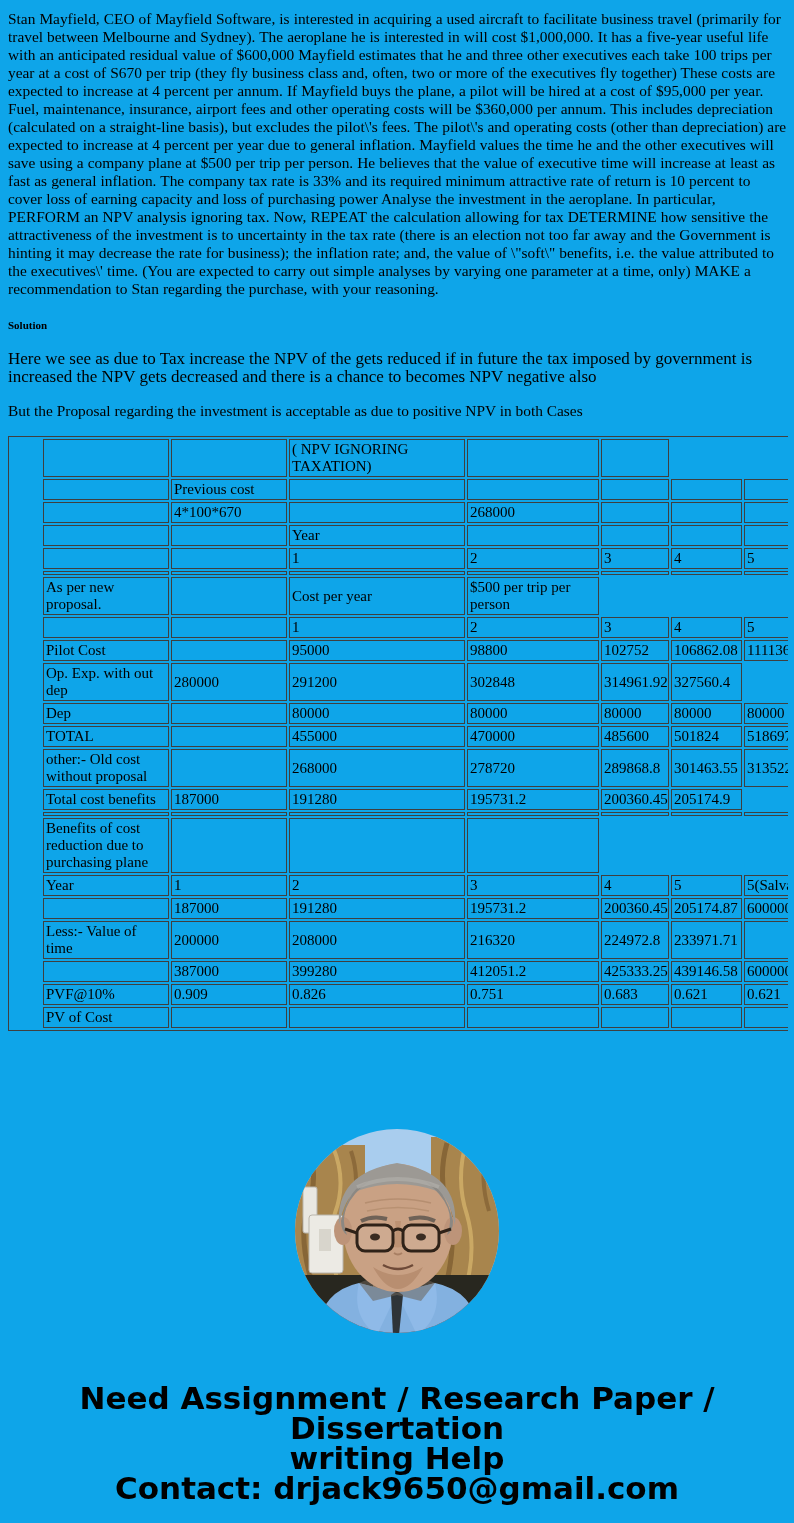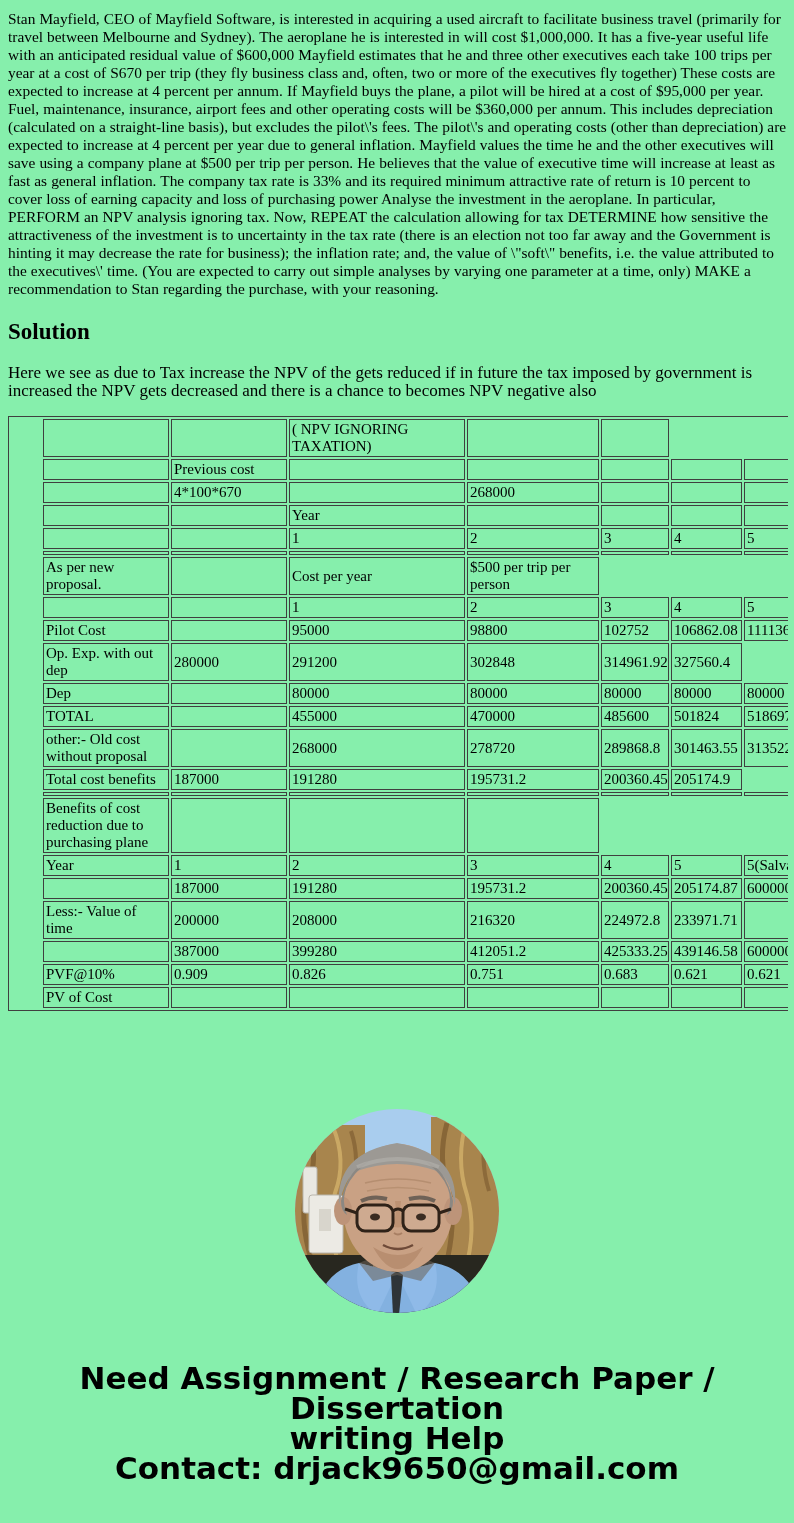--- a/index.html
+++ b/index.html
@@ -1,26 +1,26 @@
 <!DOCTYPE html>
 <html><head>
 <meta charset="utf-8">
 <style>
   html,body { margin:0; padding:0; background:#ffffff; }
   .page {
-    width: 794px; height: 1523px; margin: 0 auto; background:#86efac;
+    width: 794px; height: 1523px; margin: 0 auto; background:#0ea5e9;
     font-family: "Liberation Serif", serif; color:#000; overflow:hidden;
     box-sizing:border-box; padding: 8px;
   }
   .intro {
     font-size: 15.4px; line-height: 18px; width: 779px; margin: 2px 0 0 0;
     word-spacing: 0.2px;
   }
   .sol-head {
-    font-size: 23px; font-weight: bold; margin: 21px 0 0 0;
+    font-size: 11px; font-weight: bold; margin: 21px 0 0 0;
   }
   .sol-para { font-size: 17px; line-height: 18px; width: 779px; margin: 19px 0 0 0; }
   .sol-para2 { font-size: 15.4px; line-height: 18px; width: 779px; margin: 16px 0 0 0; }
 
   .table-clip { height: 666px; overflow: hidden; margin-top: 16px; width: 780px; }
   table.npv {
     border-collapse: separate; border-spacing: 2px;
     border: 1px solid #3f3f3f; table-layout: fixed; width: 781px; padding-left: 32px;
   }
   table.npv td {
@@ -44,20 +44,21 @@
 <body>
 
 <div class="page">
 
   <p class="intro">Stan Mayfield, CEO of Mayfield Software, is interested in acquiring a used aircraft to facilitate business travel (primarily for travel between Melbourne and Sydney). The aeroplane he is interested in will cost $1,000,000. It has a five-year useful life with an anticipated residual value of $600,000 Mayfield estimates that he and three other executives each take 100 trips per year at a cost of S670 per trip (they fly business class and, often, two or more of the executives fly together) These costs are expected to increase at 4 percent per annum. If Mayfield buys the plane, a pilot will be hired at a cost of $95,000 per year. Fuel, maintenance, insurance, airport fees and other operating costs will be $360,000 per annum. This includes depreciation (calculated on a straight-line basis), but excludes the pilot\'s fees. The pilot\'s and operating costs (other than depreciation) are expected to increase at 4 percent per year due to general inflation. Mayfield values the time he and the other executives will save using a company plane at $500 per trip per person. He believes that the value of executive time will increase at least as fast as general inflation. The company tax rate is 33% and its required minimum attractive rate of return is 10 percent to cover loss of earning capacity and loss of purchasing power Analyse the investment in the aeroplane. In particular, PERFORM an NPV analysis ignoring tax. Now, REPEAT the calculation allowing for tax DETERMINE how sensitive the attractiveness of the investment is to uncertainty in the tax rate (there is an election not too far away and the Government is hinting it may decrease the rate for business); the inflation rate; and, the value of \"soft\" benefits, i.e. the value attributed to the executives\' time. (You are expected to carry out simple analyses by varying one parameter at a time, only) MAKE a recommendation to Stan regarding the purchase, with your reasoning.</p>
 
   <p class="sol-head">Solution</p>
 
   <p class="sol-para">Here we see as due to Tax increase the NPV of the gets reduced if in future the tax imposed by government is increased the NPV gets decreased and there is a chance to becomes NPV negative also</p>
 
+  <p class="sol-para2">But the Proposal regarding the investment is acceptable as due to positive NPV in both Cases</p>
 
   <div class="table-clip">
     <table class="npv">
       <colgroup>
           <col style="width: 126px;">
           <col style="width: 116px;">
           <col style="width: 176px;">
           <col style="width: 132px;">
           <col style="width: 68px;">
           <col style="width: 71px;">

